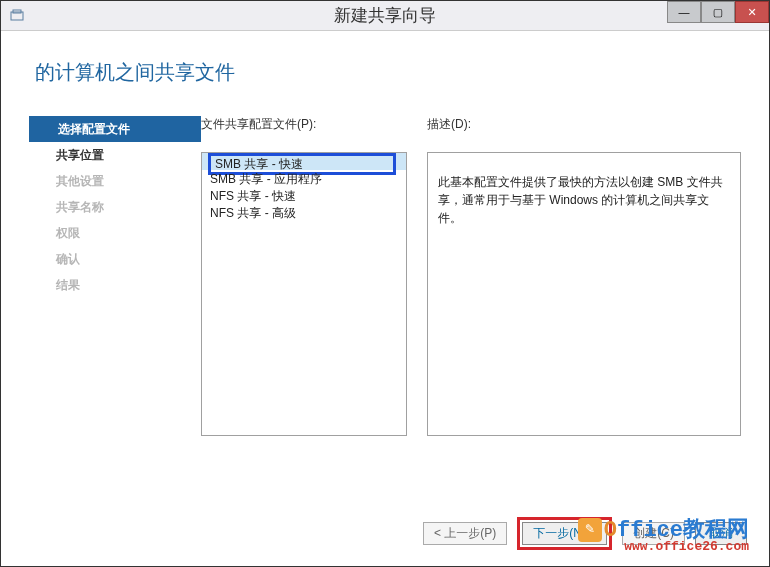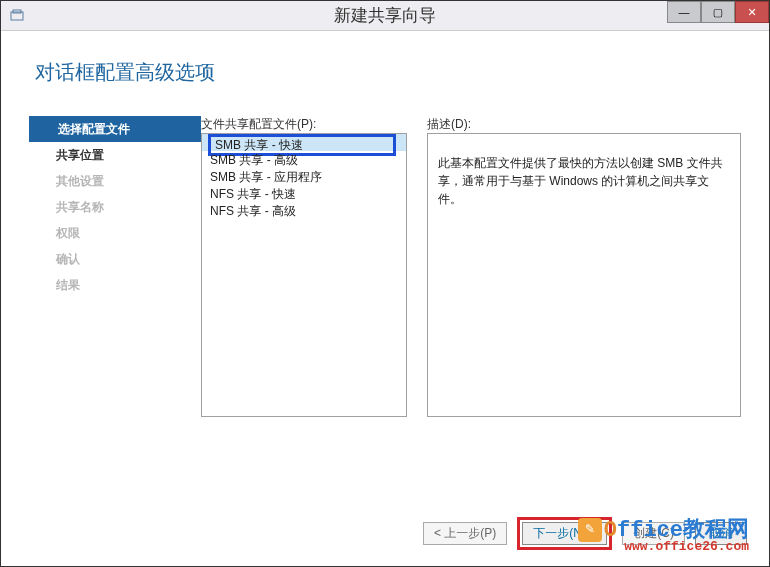--- a/index.html
+++ b/index.html
@@ -79,21 +79,21 @@
     }
     .side-item.clickable { color:#333; }
     .mid-col {
       width:208px;
       flex-shrink:0;
       margin-right:18px;
     }
     .mid-label, .right-label {
       font-size:12px;
       color:#333;
-      margin-bottom:0;
+      margin-bottom:19px;
     }
     .listbox {
       border:1px solid #a0a0a0;
       width:206px;
       height:284px;
       overflow:hidden;
     }
     .list-item {
       padding: 2px 8px;
       font-size:12px;
@@ -194,21 +194,21 @@
       </svg>
   </span>
   <span class="titlebar-title">新建共享向导</span>
   <div class="win-controls">
     <div class="win-btn">—</div>
     <div class="win-btn">▢</div>
     <div class="win-btn close">✕</div>
   </div>
 </div>
 
-<h1 class="page-heading">对话框配置高级选项</h1>
+<h1 class="page-heading">的计算机之间共享文件</h1>
 
 <div class="content">
 
   <div class="sidebar">
     <div class="side-item active">选择配置文件</div>
     <div class="side-item clickable">共享位置</div>
     <div class="side-item">其他设置</div>
     <div class="side-item">共享名称</div>
     <div class="side-item">权限</div>
     <div class="side-item">确认</div>
@@ -216,21 +216,20 @@
   </div>
 
   <div class="mid-col">
     <div class="mid-label">文件共享配置文件(P):</div>
     <div class="listbox">
       <div class="list-item selected">
         <div class="highlight-box">
           <span>SMB 共享 - 快速</span>
         </div>
       </div>
-      <div class="list-item">SMB 共享 - 高级</div>
       <div class="list-item">SMB 共享 - 应用程序</div>
       <div class="list-item">NFS 共享 - 快速</div>
       <div class="list-item">NFS 共享 - 高级</div>
     </div>
   </div>
 
   <div class="right-col">
     <div class="right-label">描述(D):</div>
     <div class="desc-box">
       <div>此基本配置文件提供了最快的方法以创建 SMB 文件共享，通常用于与基于 Windows 的计算机之间共享文件。</div>

